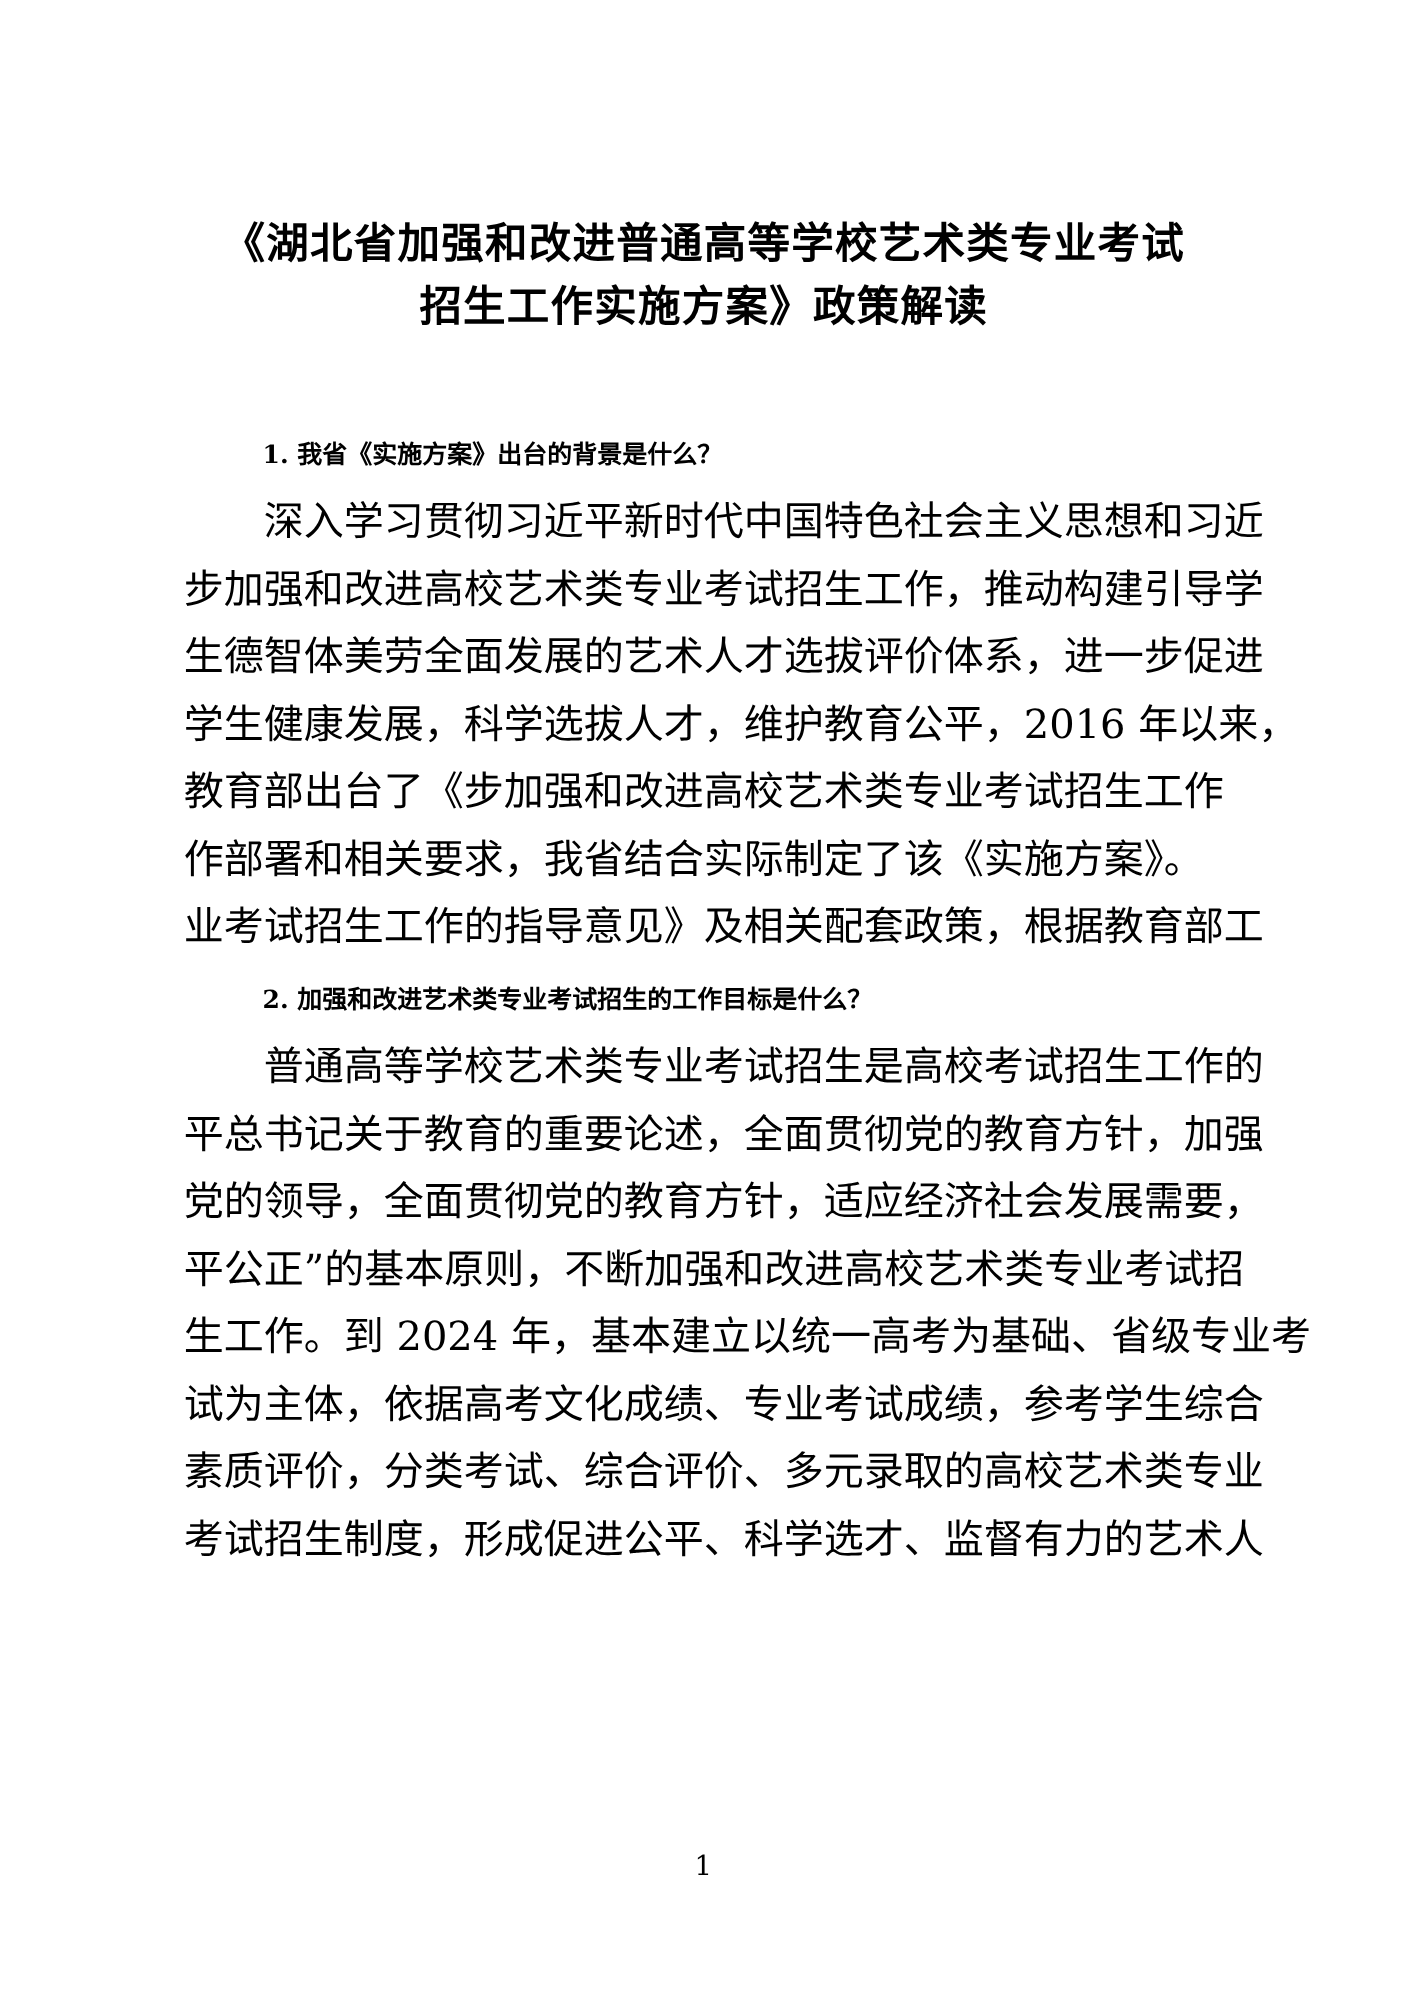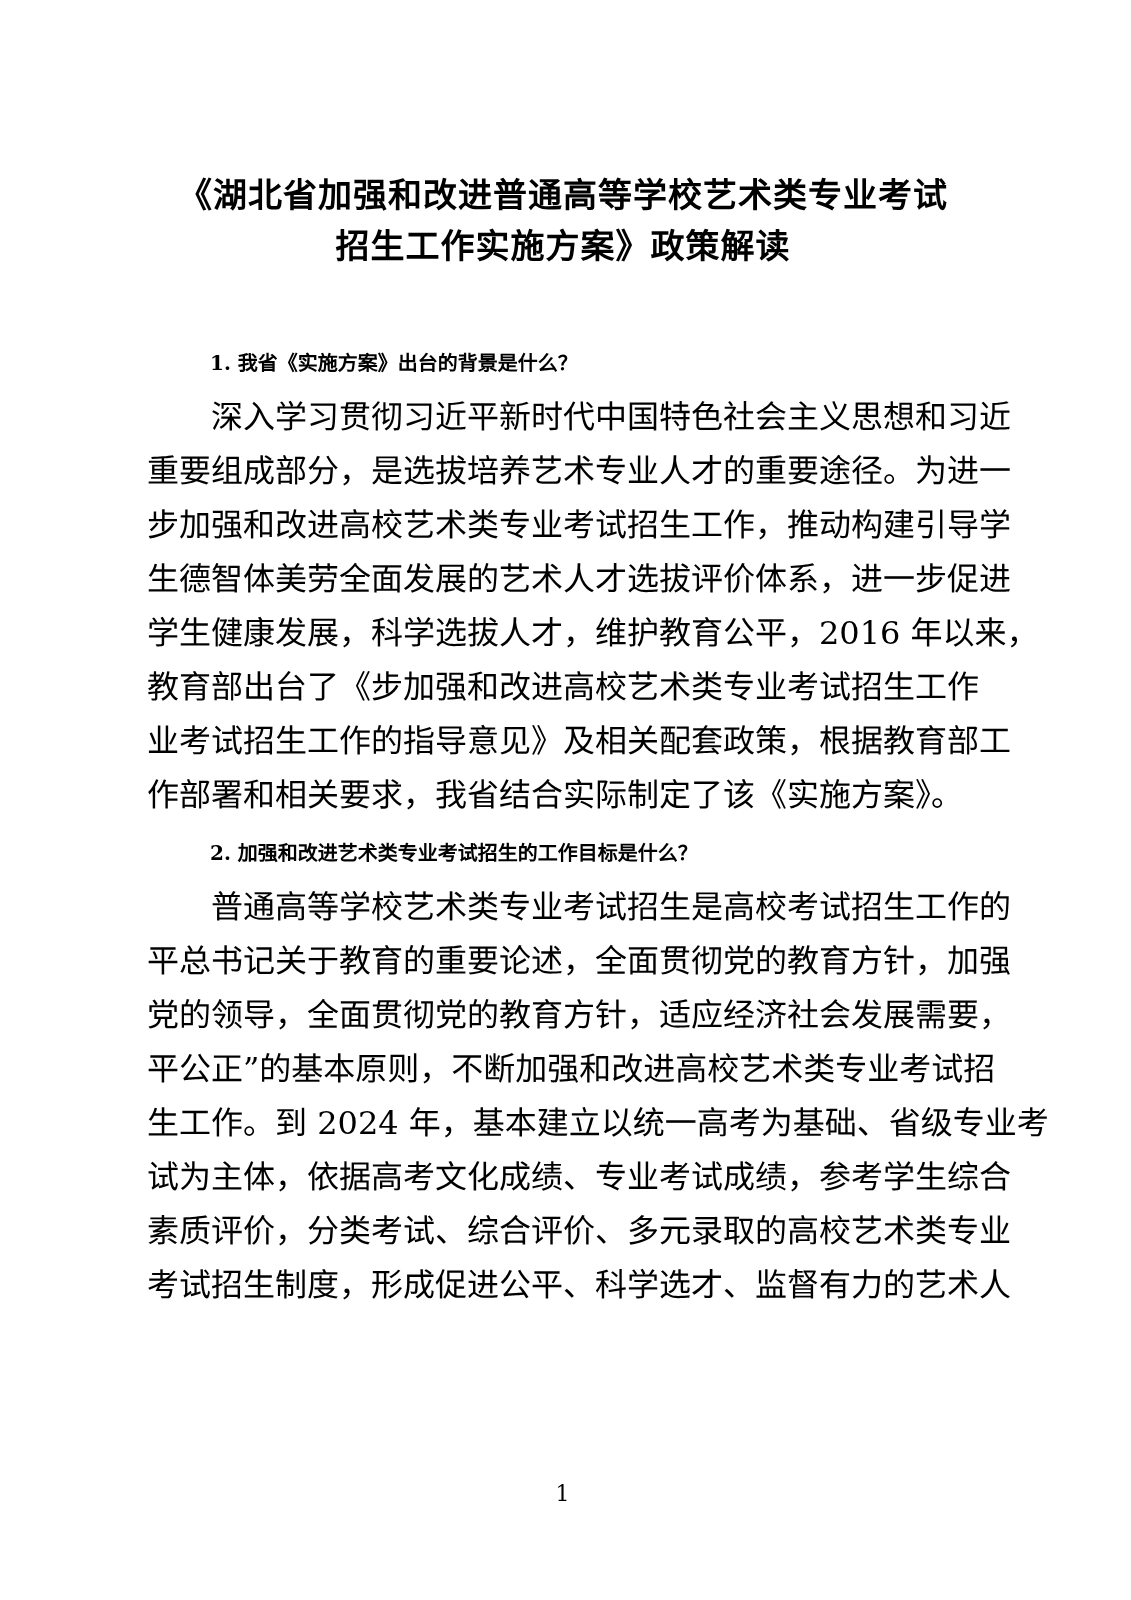--- a/index.html
+++ b/index.html
@@ -75,27 +75,26 @@
 
     <div class="doc-title">
       <div>《湖北省加强和改进普通高等学校艺术类专业考试</div>
       <div>招生工作实施方案》政策解读</div>
     </div>
 
     <div class="section-heading">1. 我省《实施方案》出台的背景是什么？</div>
 
     <div class="para">
       <div class="line first">深入学习贯彻习近平新时代中国特色社会主义思想和习近</div>
-      <div class="line">重要组成部分，是选拔培养艺术专业人才的重要途径。为进一</div>
       <div class="line">步加强和改进高校艺术类专业考试招生工作，推动构建引导学</div>
       <div class="line">生德智体美劳全面发展的艺术人才选拔评价体系，进一步促进</div>
       <div class="line">学生健康发展，科学选拔人才，维护教育公平，2016 年以来，</div>
       <div class="line">教育部出台了《步加强和改进高校艺术类专业考试招生工作</div>
+      <div class="line flush">作部署和相关要求，我省结合实际制定了该《实施方案》。</div>
       <div class="line">业考试招生工作的指导意见》及相关配套政策，根据教育部工</div>
-      <div class="line flush">作部署和相关要求，我省结合实际制定了该《实施方案》。</div>
     </div>
 
     <div class="section-heading second">2. 加强和改进艺术类专业考试招生的工作目标是什么？</div>
 
     <div class="para">
       <div class="line first">普通高等学校艺术类专业考试招生是高校考试招生工作的</div>
       <div class="line">平总书记关于教育的重要论述，全面贯彻党的教育方针，加强</div>
       <div class="line">党的领导，全面贯彻党的教育方针，适应经济社会发展需要，</div>
       <div class="line">平公正”的基本原则，不断加强和改进高校艺术类专业考试招</div>
       <div class="line">生工作。到 2024 年，基本建立以统一高考为基础、省级专业考</div>

